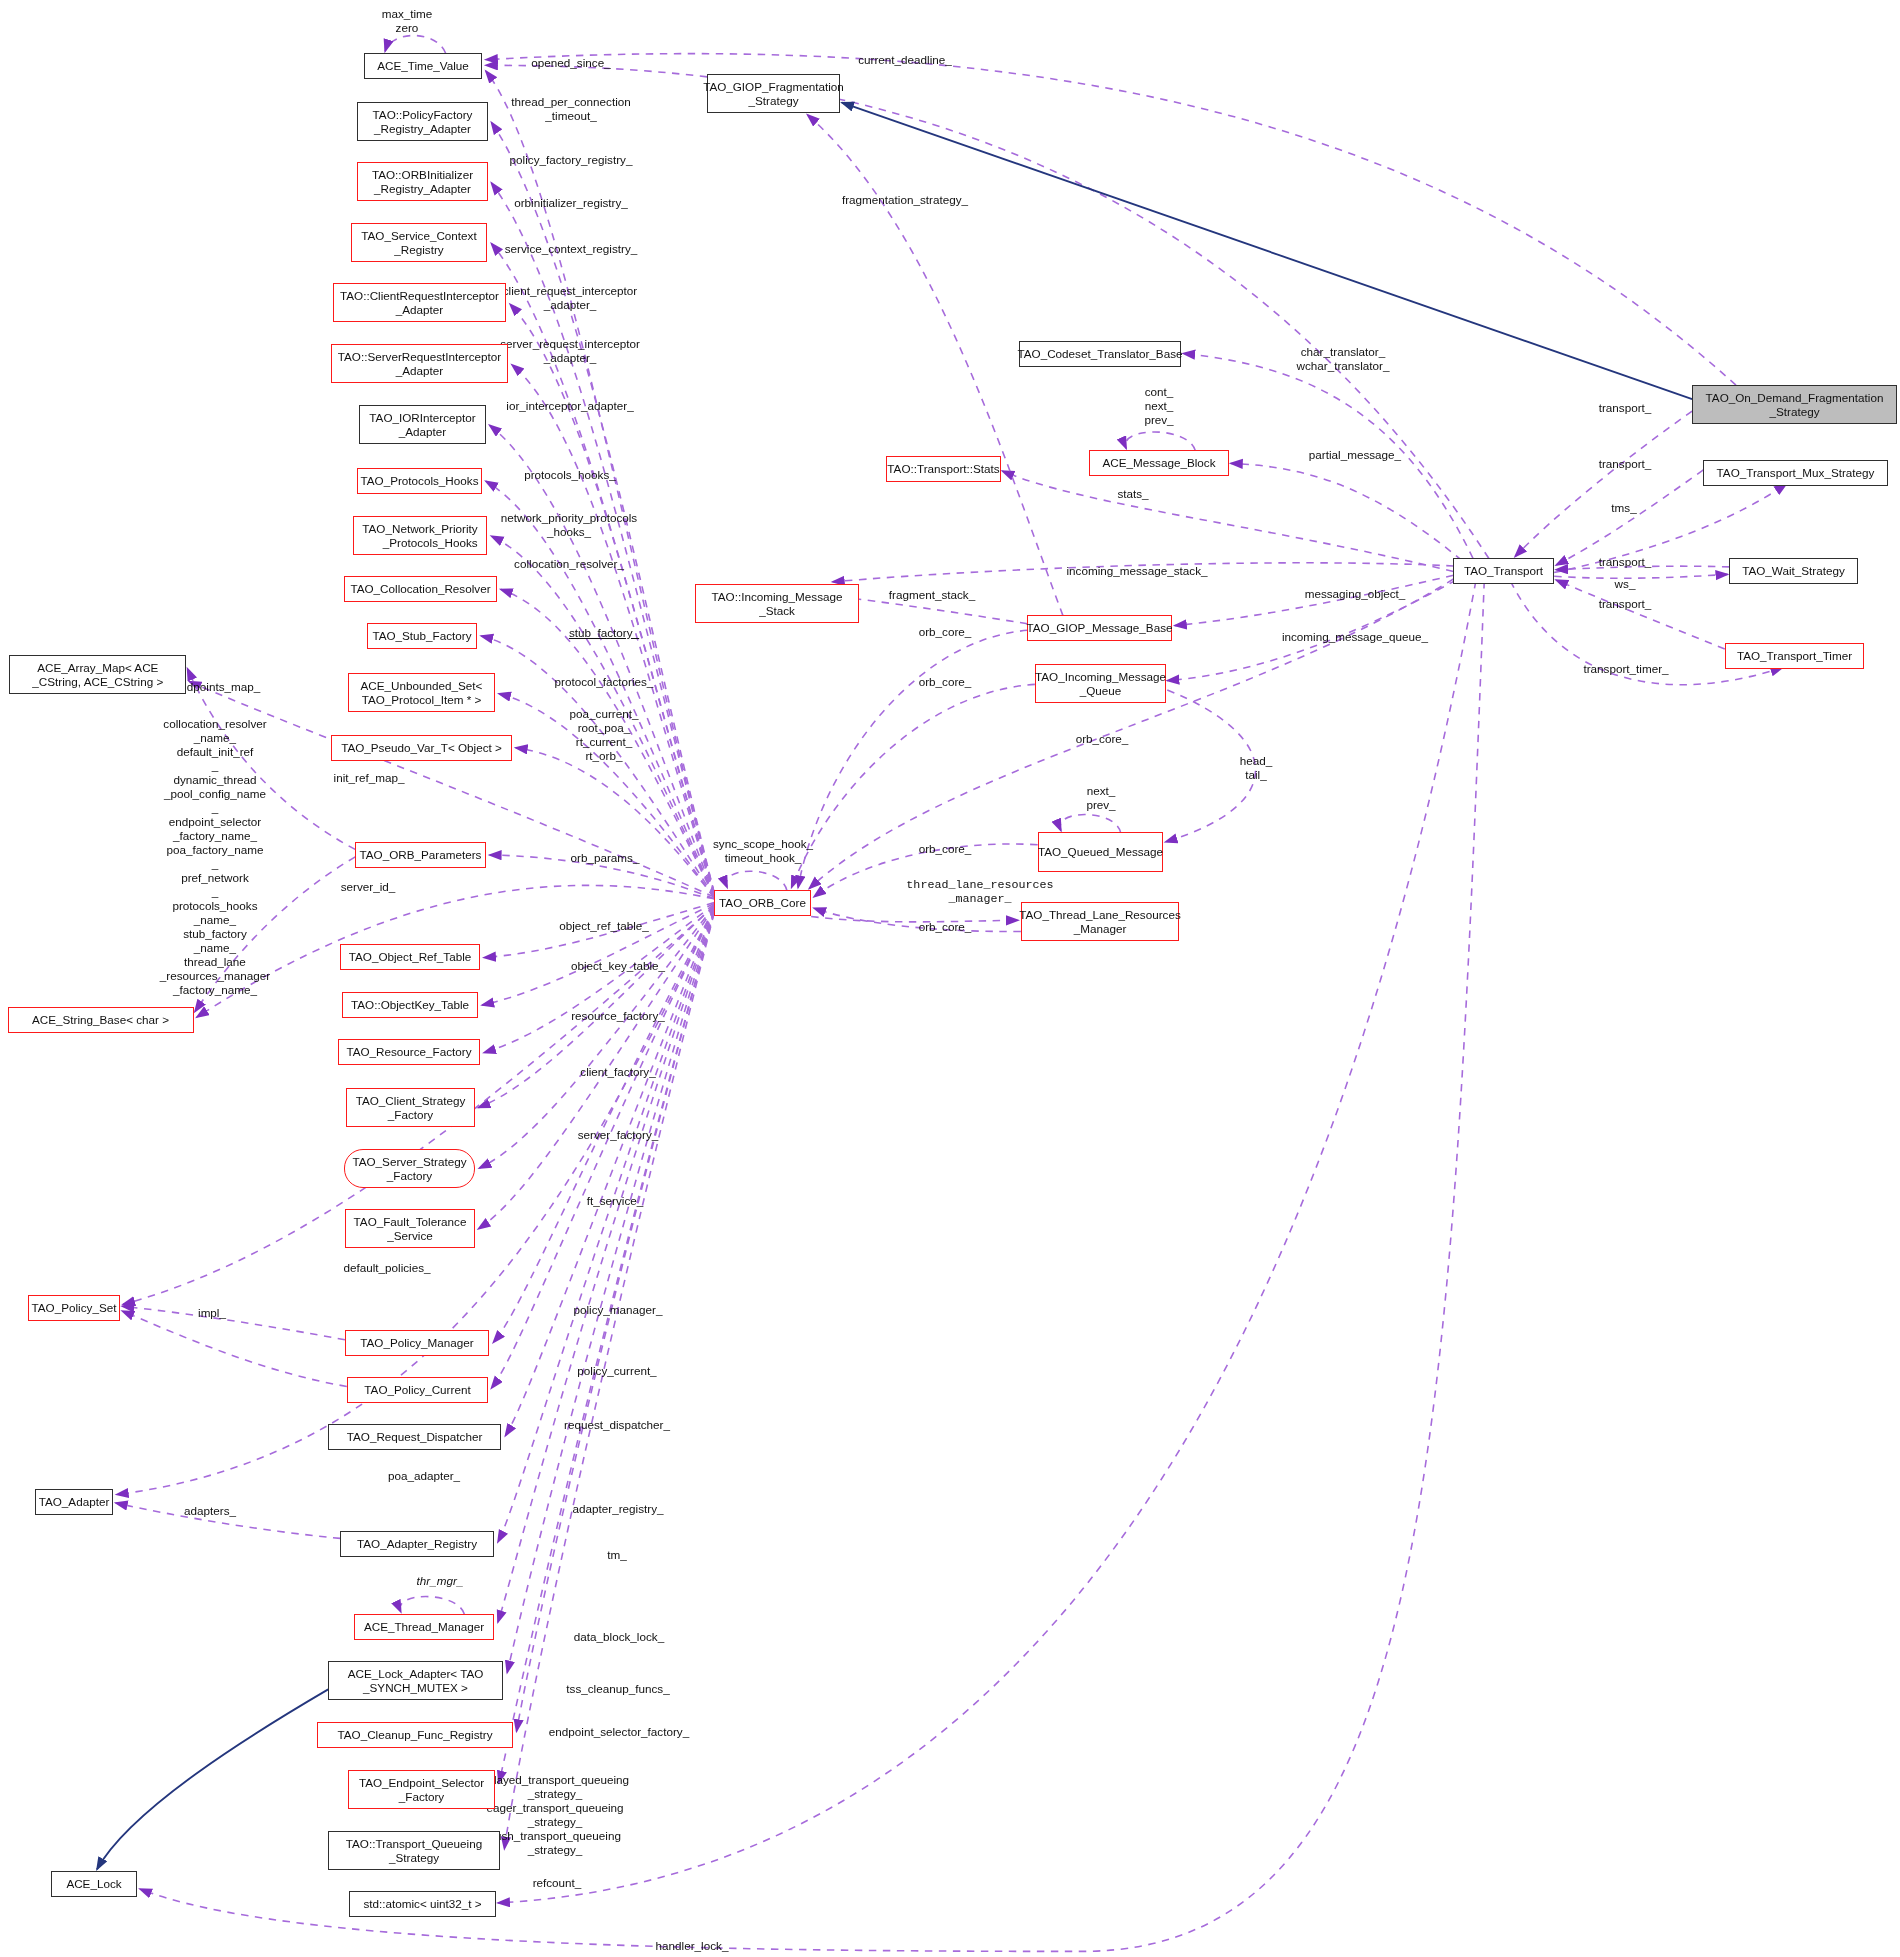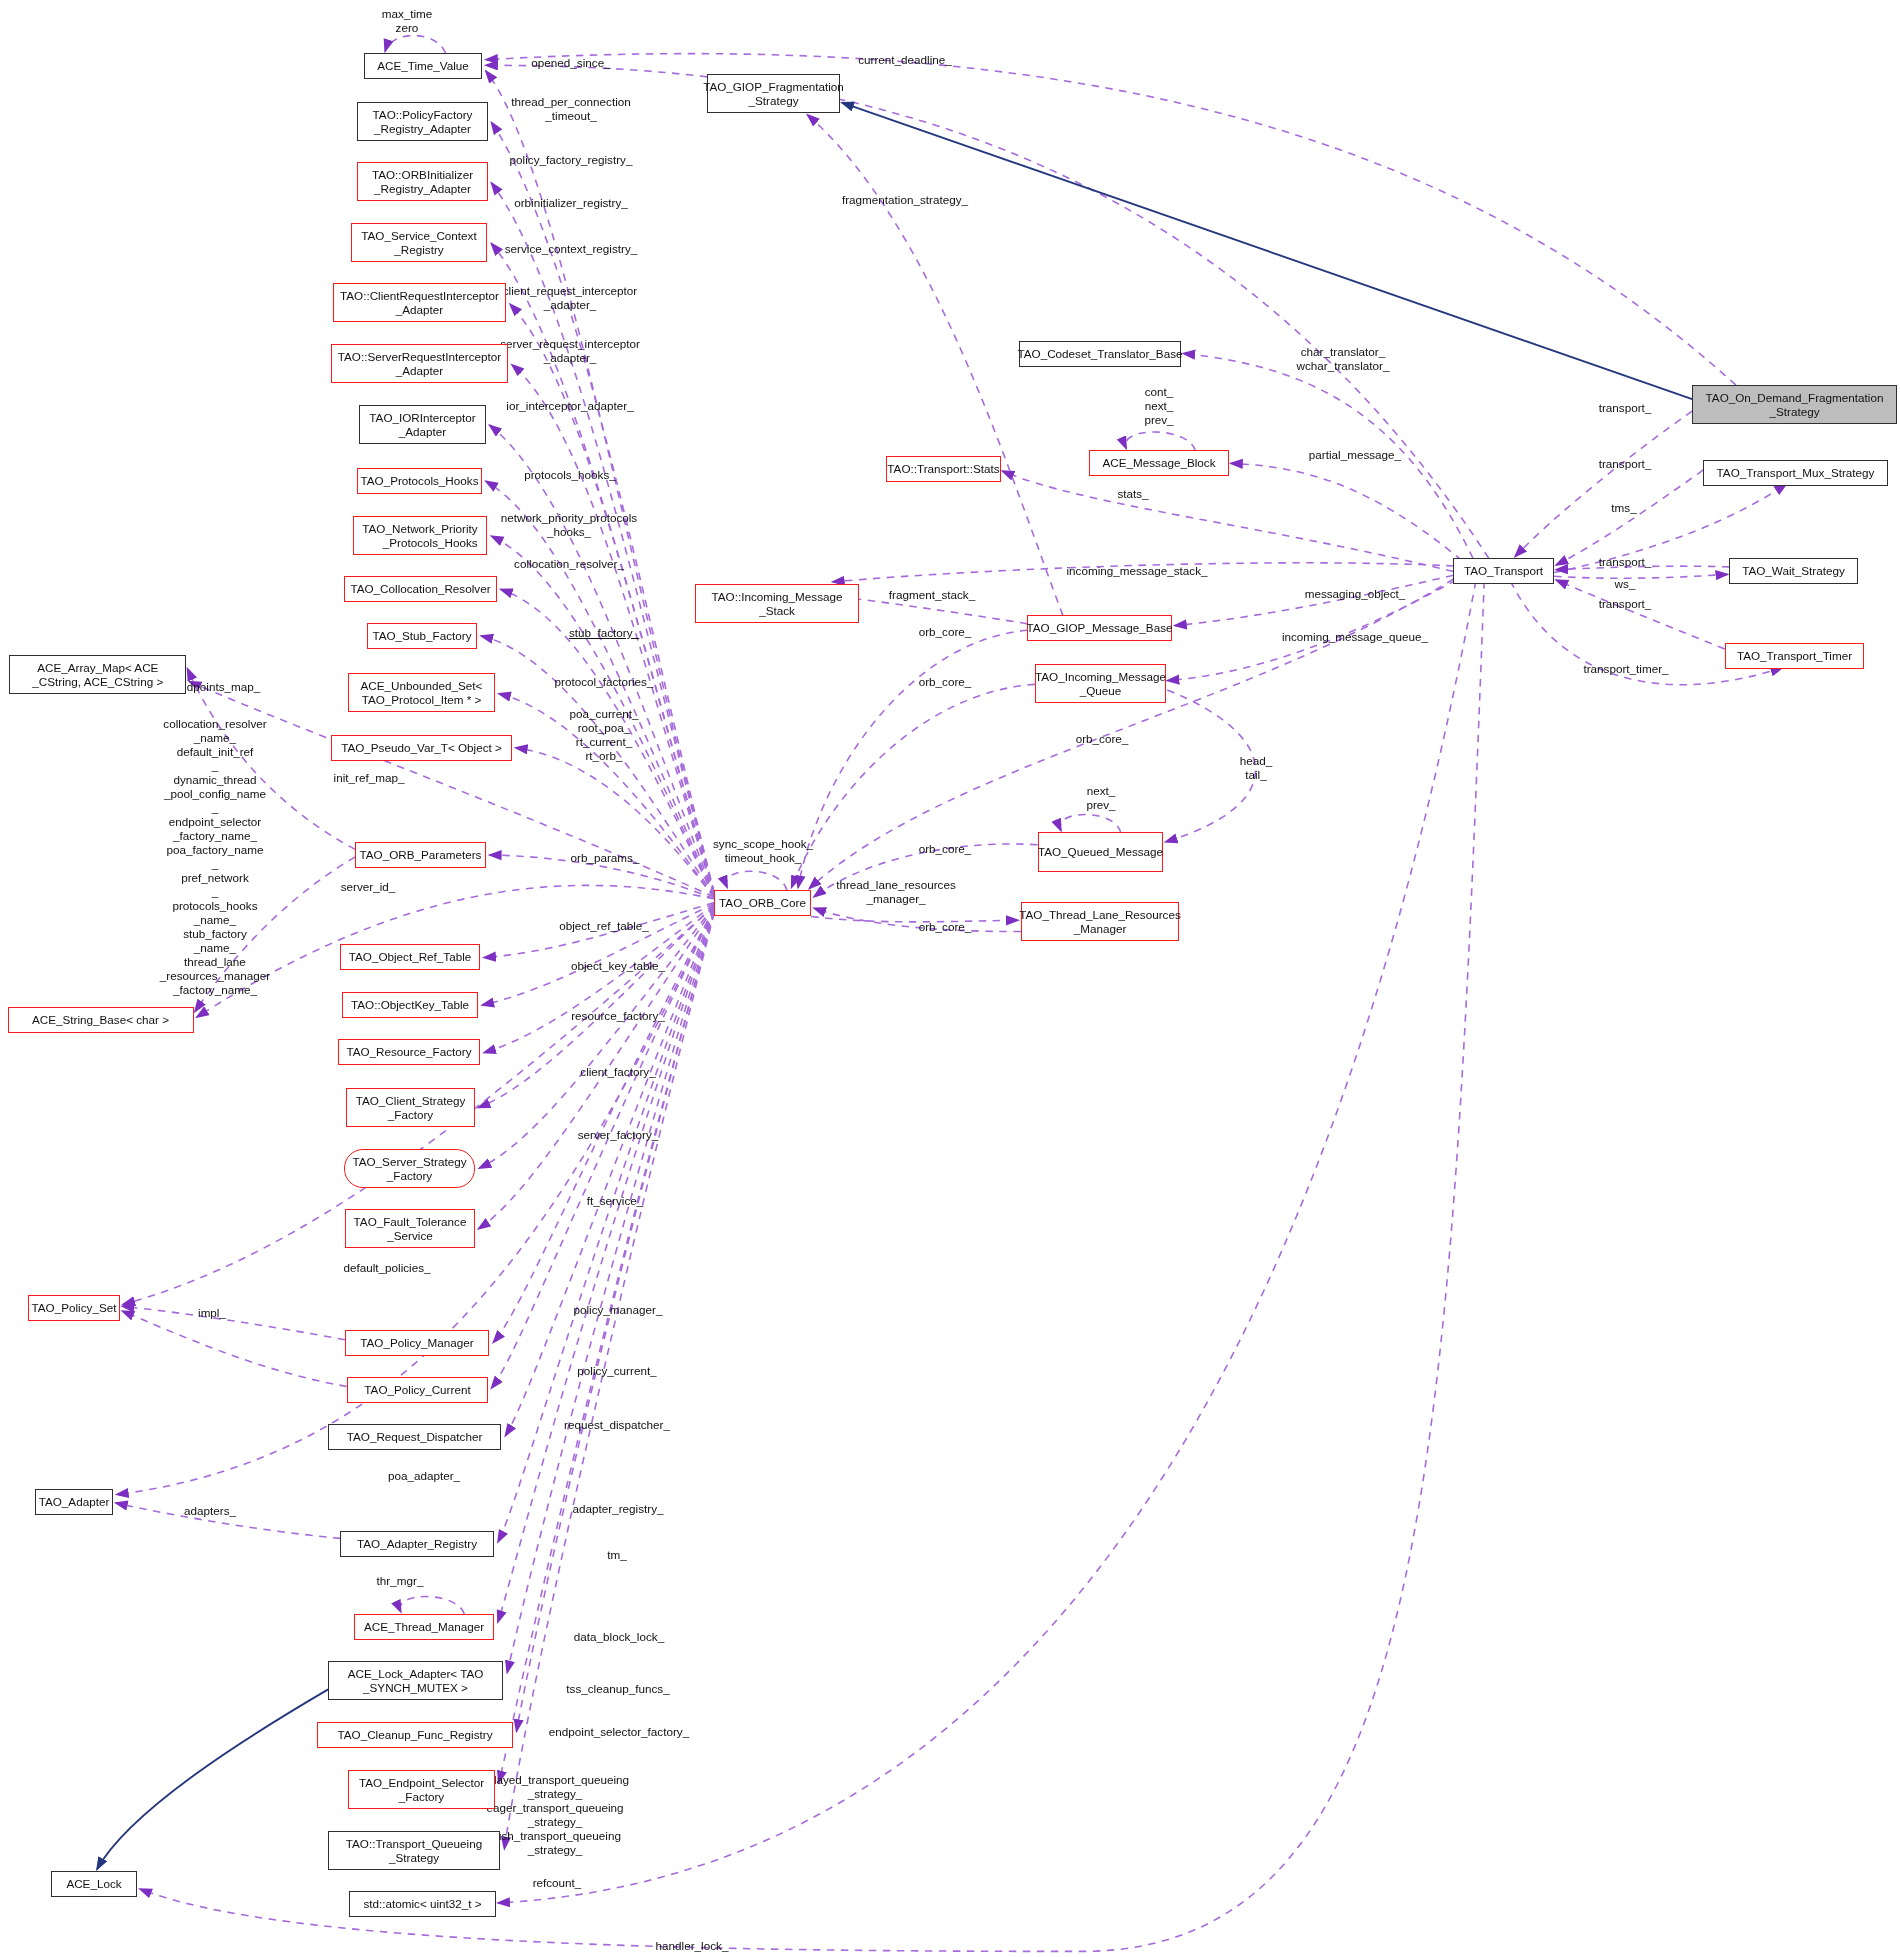--- a/index.html
+++ b/index.html
@@ -215,21 +215,21 @@
     <div class="elabel" style="left: 615px; top: 1201px;">ft_service_</div>
     <div class="elabel" style="left: 387px; top: 1268px;">default_policies_</div>
     <div class="elabel" style="left: 618px; top: 1310px;">policy_manager_</div>
     <div class="elabel" style="left: 212px; top: 1313px;">impl_</div>
     <div class="elabel" style="left: 617px; top: 1371px;">policy_current_</div>
     <div class="elabel" style="left: 617px; top: 1425px;">request_dispatcher_</div>
     <div class="elabel" style="left: 424px; top: 1476px;">poa_adapter_</div>
     <div class="elabel" style="left: 210px; top: 1511px;">adapters_</div>
     <div class="elabel" style="left: 618px; top: 1509px;">adapter_registry_</div>
     <div class="elabel" style="left: 617px; top: 1555px;">tm_</div>
-    <div class="elabel" style="left: 400px; top: 1581px;">thr_mgr_</div>
+    <div class="elabel" style="left: 440px; top: 1581px; font-style: italic;">thr_mgr_</div>
     <div class="elabel" style="left: 619px; top: 1637px;">data_block_lock_</div>
     <div class="elabel" style="left: 618px; top: 1689px;">tss_cleanup_funcs_</div>
     <div class="elabel" style="left: 619px; top: 1732px;">endpoint_selector_factory_</div>
     <div class="elabel" style="left: 555px; top: 1815px;">delayed_transport_queueing
 _strategy_
 eager_transport_queueing
 _strategy_
 flush_transport_queueing
 _strategy_</div>
     <div class="elabel" style="left: 557px; top: 1883px;">refcount_</div>
@@ -256,21 +256,21 @@
 _resources_manager
 _factory_name_</div>
     <div class="elabel" style="left: 369px; top: 778px;">init_ref_map_</div>
     <div class="elabel" style="left: 763px; top: 851px;">sync_scope_hook_
 timeout_hook_</div>
     <div class="elabel" style="left: 945px; top: 632px;">orb_core_</div>
     <div class="elabel" style="left: 945px; top: 682px;">orb_core_</div>
     <div class="elabel" style="left: 1102px; top: 739px;">orb_core_</div>
     <div class="elabel" style="left: 945px; top: 849px;">orb_core_</div>
     <div class="elabel" style="left: 945px; top: 927px;">orb_core_</div>
-    <div class="elabel" style="left: 896px; top: 892px;">thread_lane_resources
+    <div class="elabel" style="left: 980px; top: 892px; font-family: Liberation Mono, monospace;">thread_lane_resources
 _manager_</div>
     <div class="elabel" style="left: 932px; top: 595px;">fragment_stack_</div>
     <div class="elabel" style="left: 1137px; top: 571px;">incoming_message_stack_</div>
     <div class="elabel" style="left: 1355px; top: 594px;">messaging_object_</div>
     <div class="elabel" style="left: 1355px; top: 637px;">incoming_message_queue_</div>
     <div class="elabel" style="left: 1256px; top: 768px;">head_
 tail_</div>
     <div class="elabel" style="left: 1355px; top: 455px;">partial_message_</div>
     <div class="elabel" style="left: 1343px; top: 359px;">char_translator_
 wchar_translator_</div>

